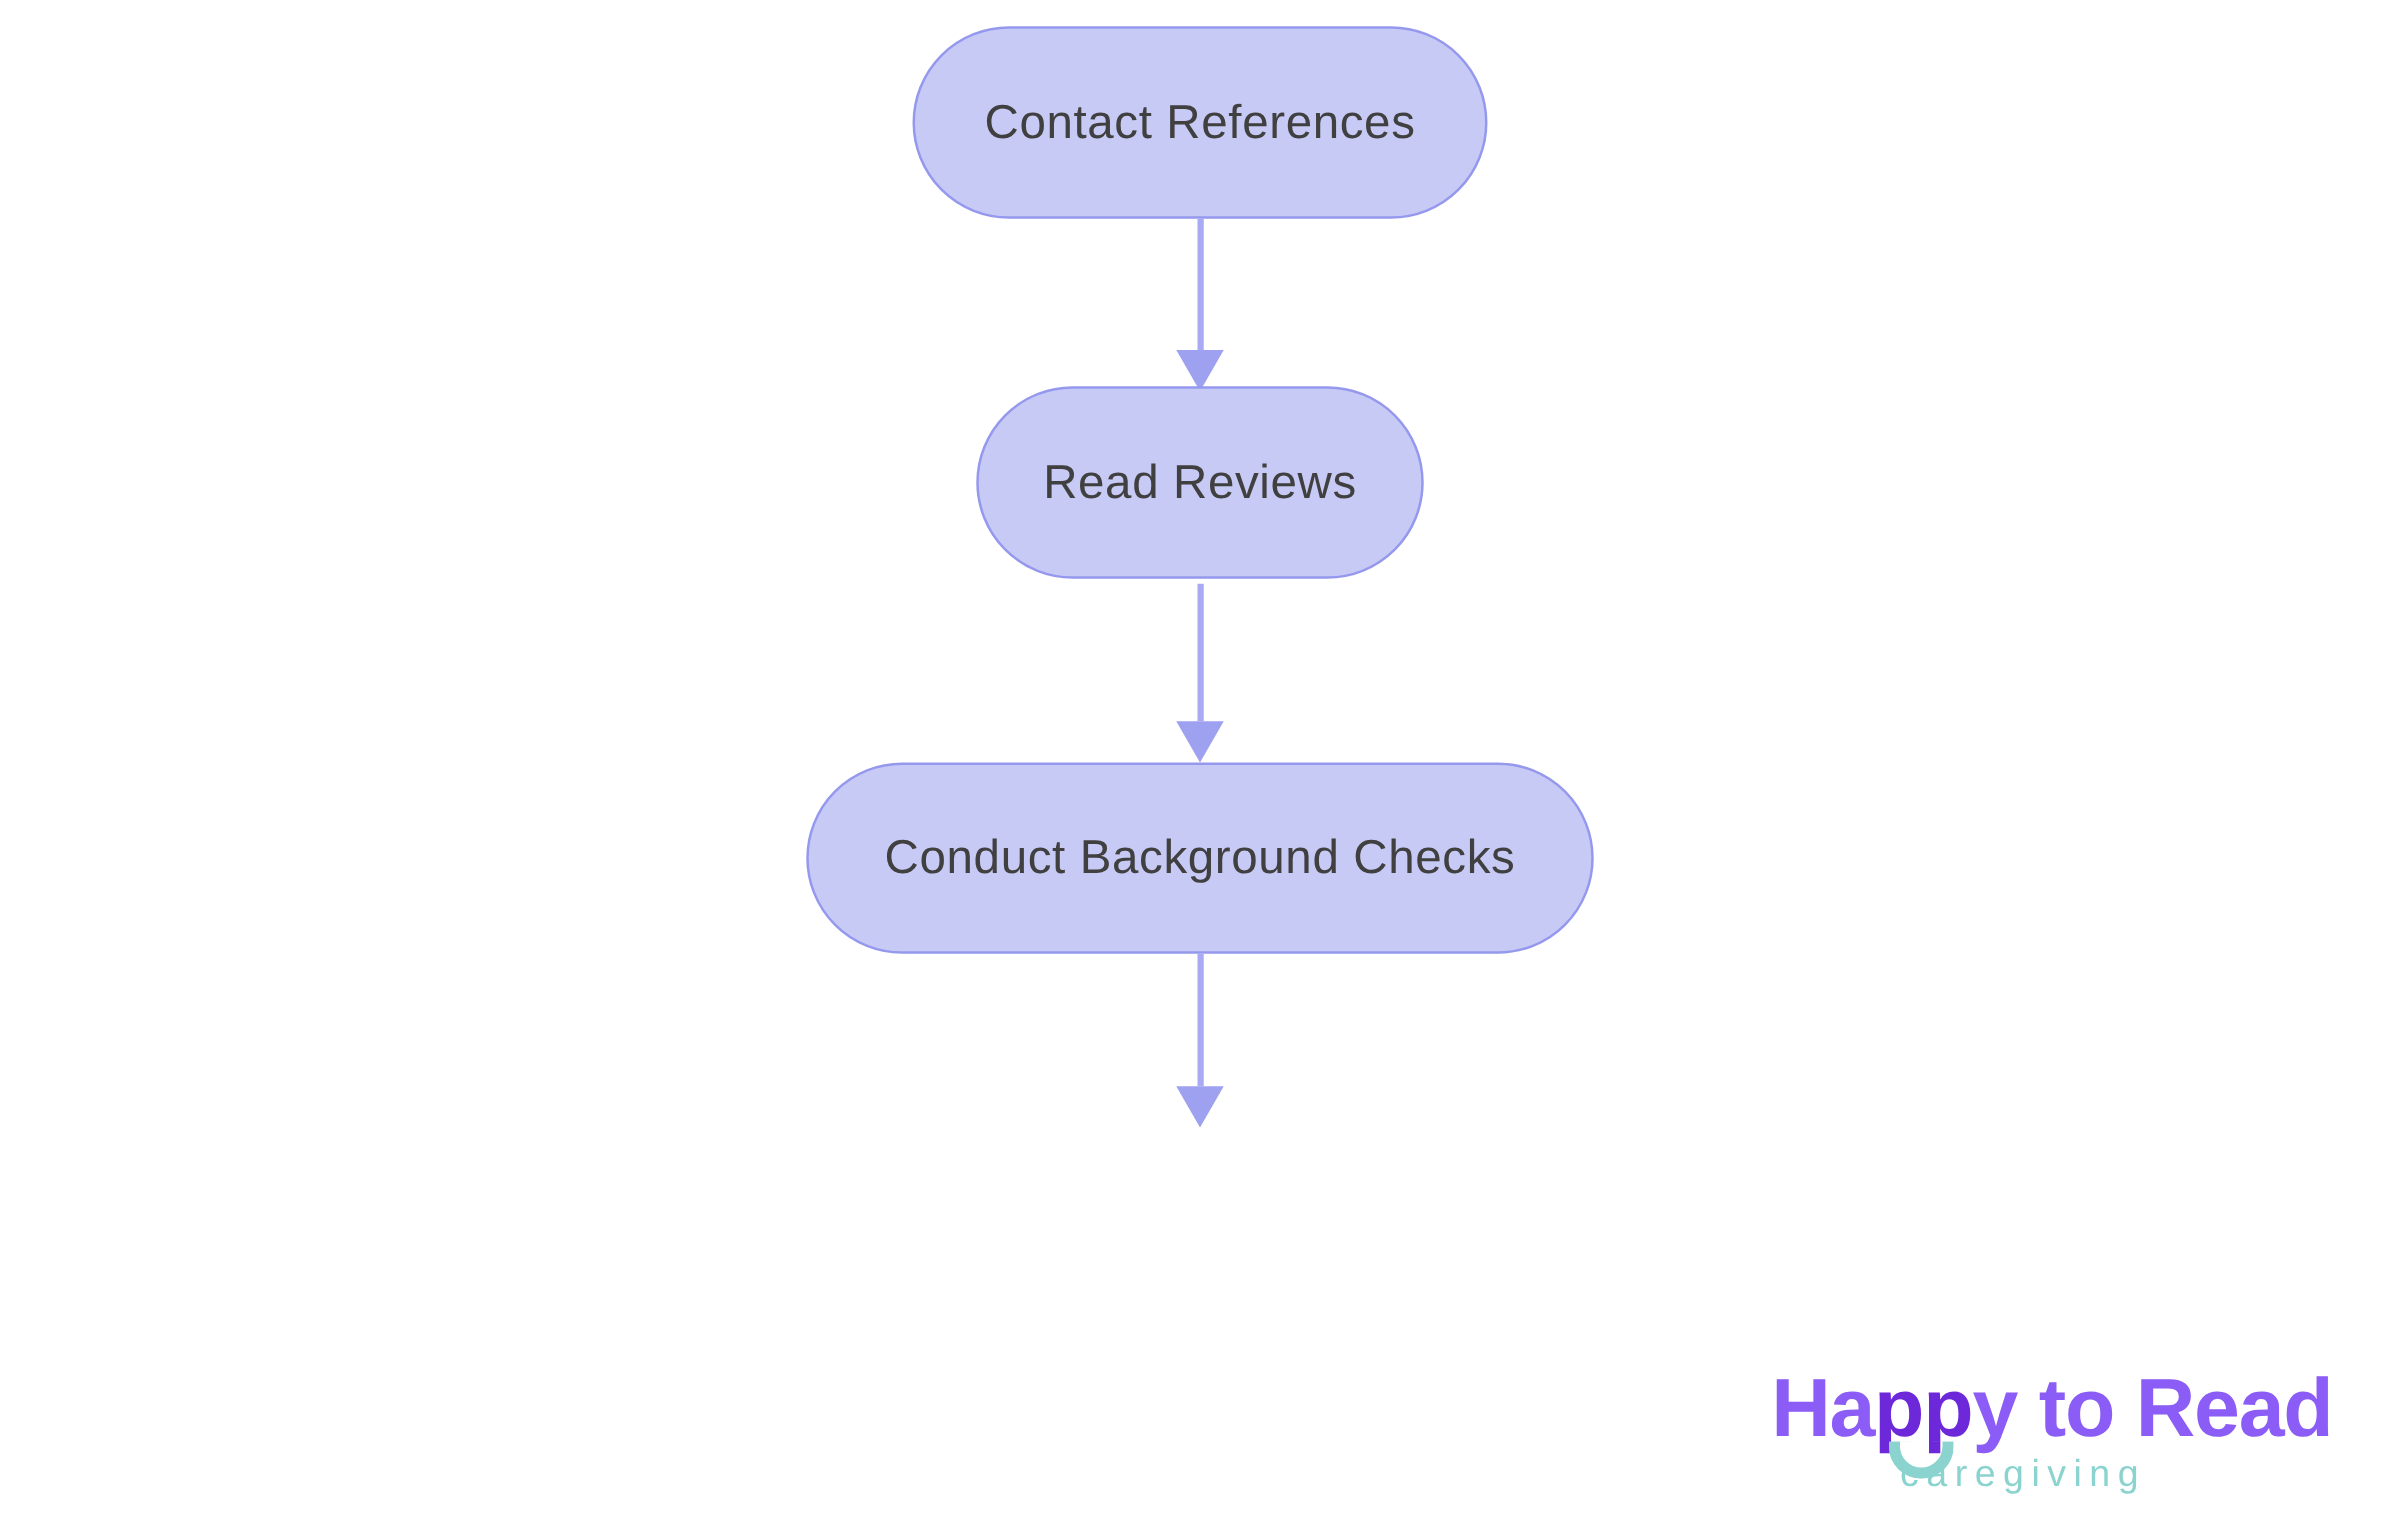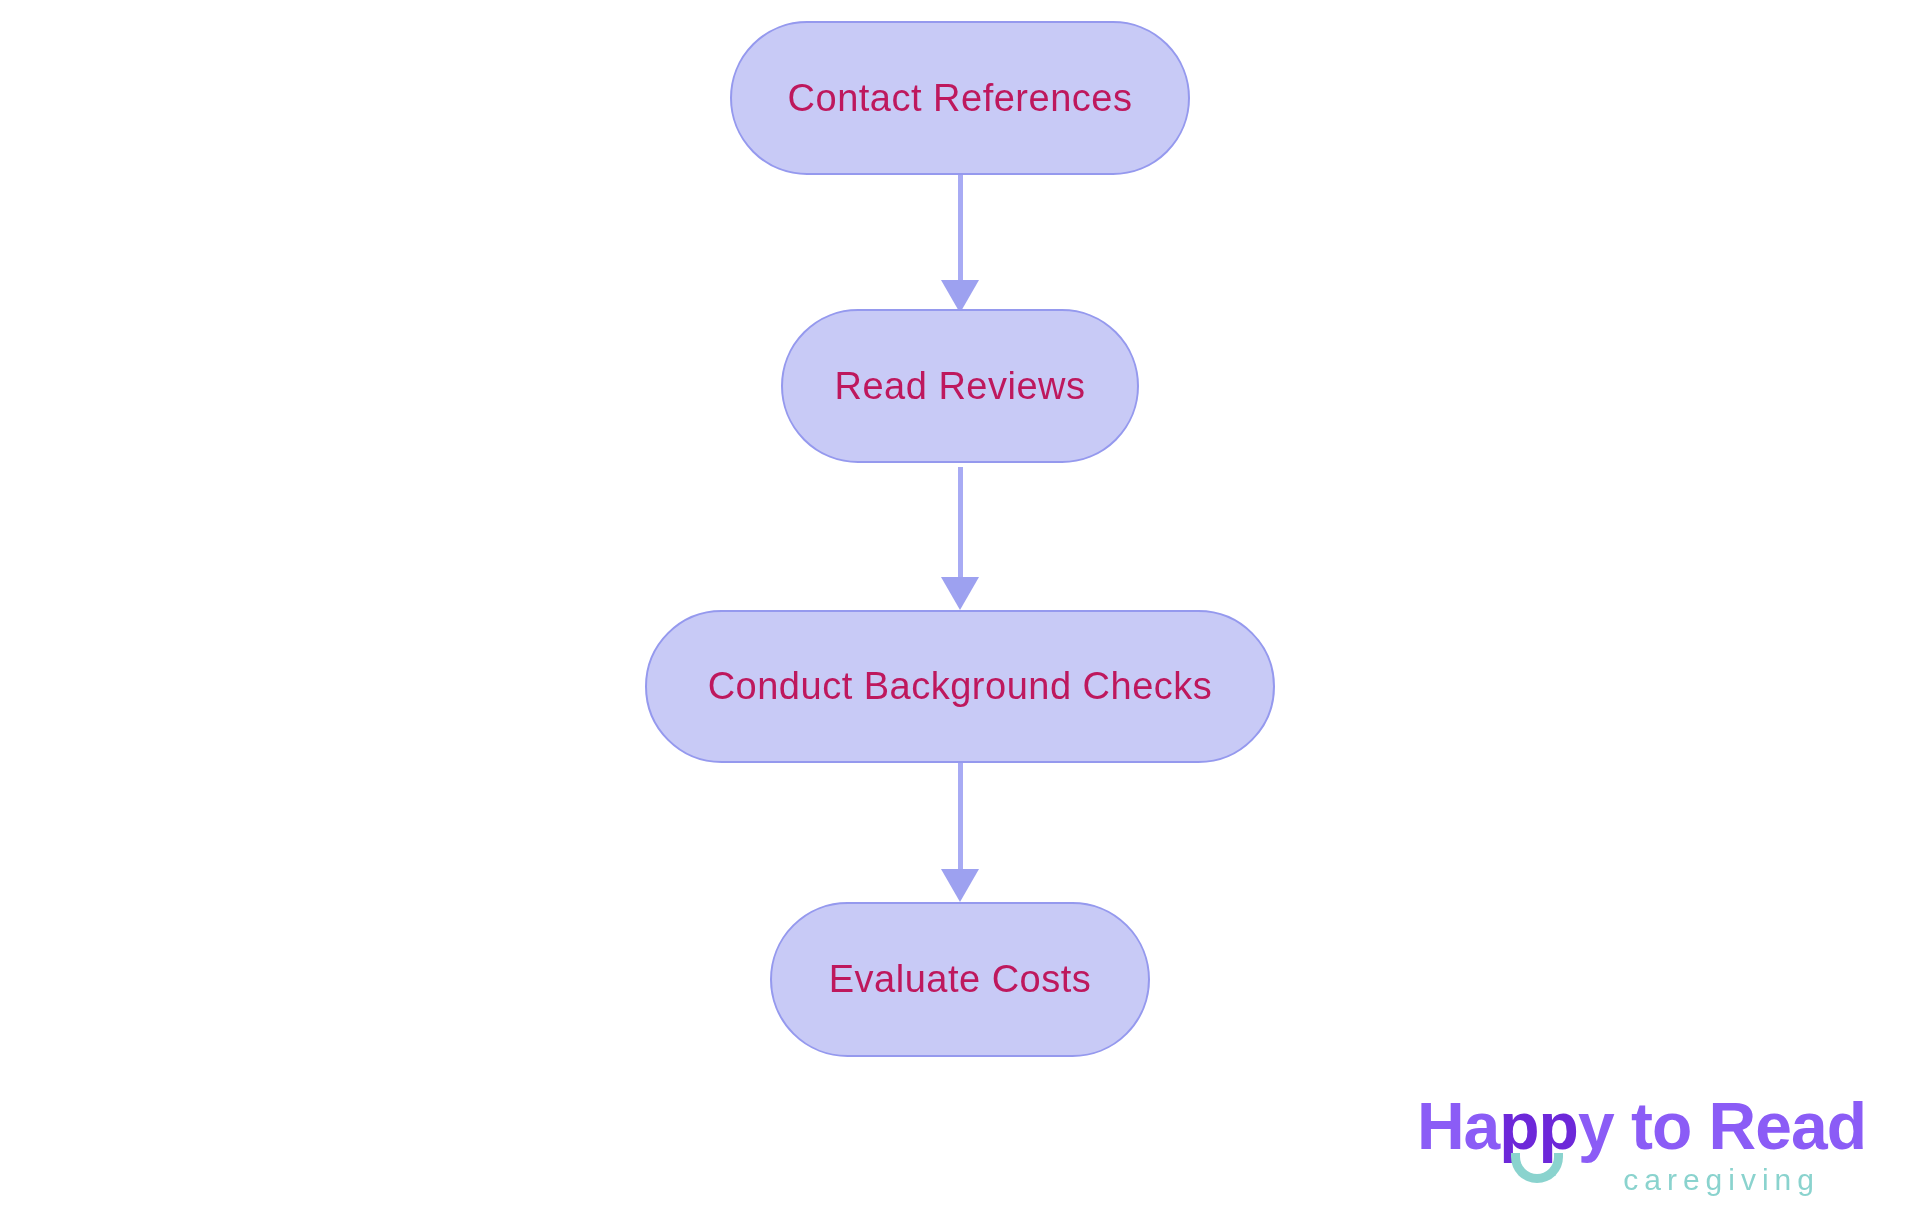--- a/index.html
+++ b/index.html
@@ -23,21 +23,21 @@
     transform: translateX(-50%);
     background: #C8CAF6;
     border: 2px solid #9599EE;
     border-radius: 80px;
     display: flex;
     align-items: center;
     justify-content: center;
     box-sizing: border-box;
   }
   .node .node-label {
-    color: #be185d;
+    color: #404040;
     font-size: 38px;
     white-space: nowrap;
     letter-spacing: 0.5px;
   }
   .node-1 { top: 21px;  width: 460px; height: 154px; }
   .node-2 { top: 309px; width: 358px; height: 154px; }
   .node-3 { top: 610px; width: 630px; height: 153px; }
   .node-4 { top: 902px; width: 380px; height: 155px; }
 
   
@@ -92,21 +92,21 @@
     width: 52px;
     height: 30px;
     box-sizing: border-box;
     border: 9px solid #8AD3CE;
     border-top: none;
     border-radius: 0 0 30px 30px / 0 0 30px 30px;
   }
   .logo-sub {
     margin-top: 4px;
     padding-right: 46px;
-    text-align: right;
+    text-align: center;
     font-size: 30px;
     letter-spacing: 6px;
     color: #8AD3CE;
     white-space: nowrap;
   }
 </style>
 </head>
 <body>
 
 <div class="canvas">
@@ -131,23 +131,20 @@
 
   <div class="node node-3">
     <span class="node-label">Conduct Background Checks</span>
   </div>
 
   <div class="arrow arrow-3">
     <div class="arrow-line"></div>
     <div class="arrow-head"></div>
   </div>
 
-  <div class="node node-4">
-    <span class="node-label">Evaluate Costs</span>
-  </div>
 
   <div class="logo">
     <div class="logo-main">
       <span class="logo-coral">Ha</span><span class="logo-teal logo-pp"><span>pp</span><span class="smile"></span></span><span class="logo-coral">y to Read</span>
     </div>
     <div class="logo-sub">caregiving</div>
   </div>
 
 </div>
 

